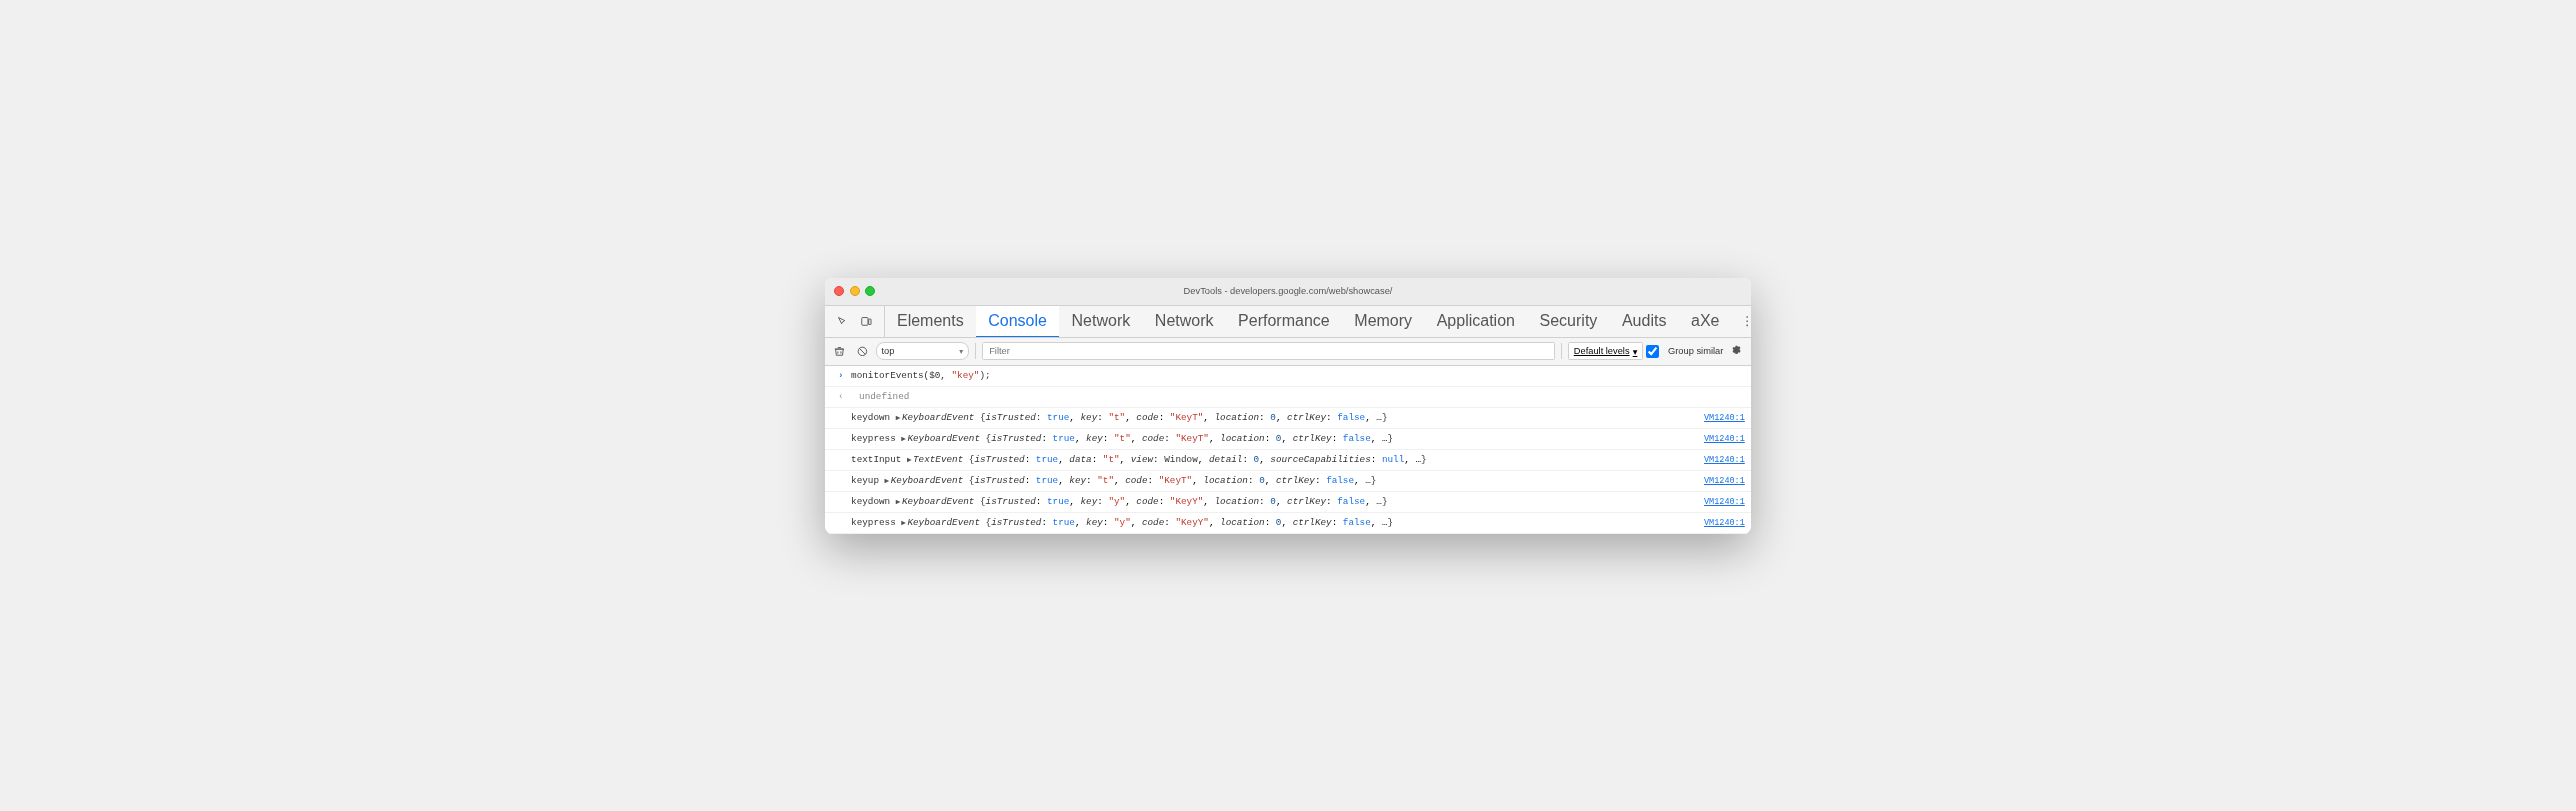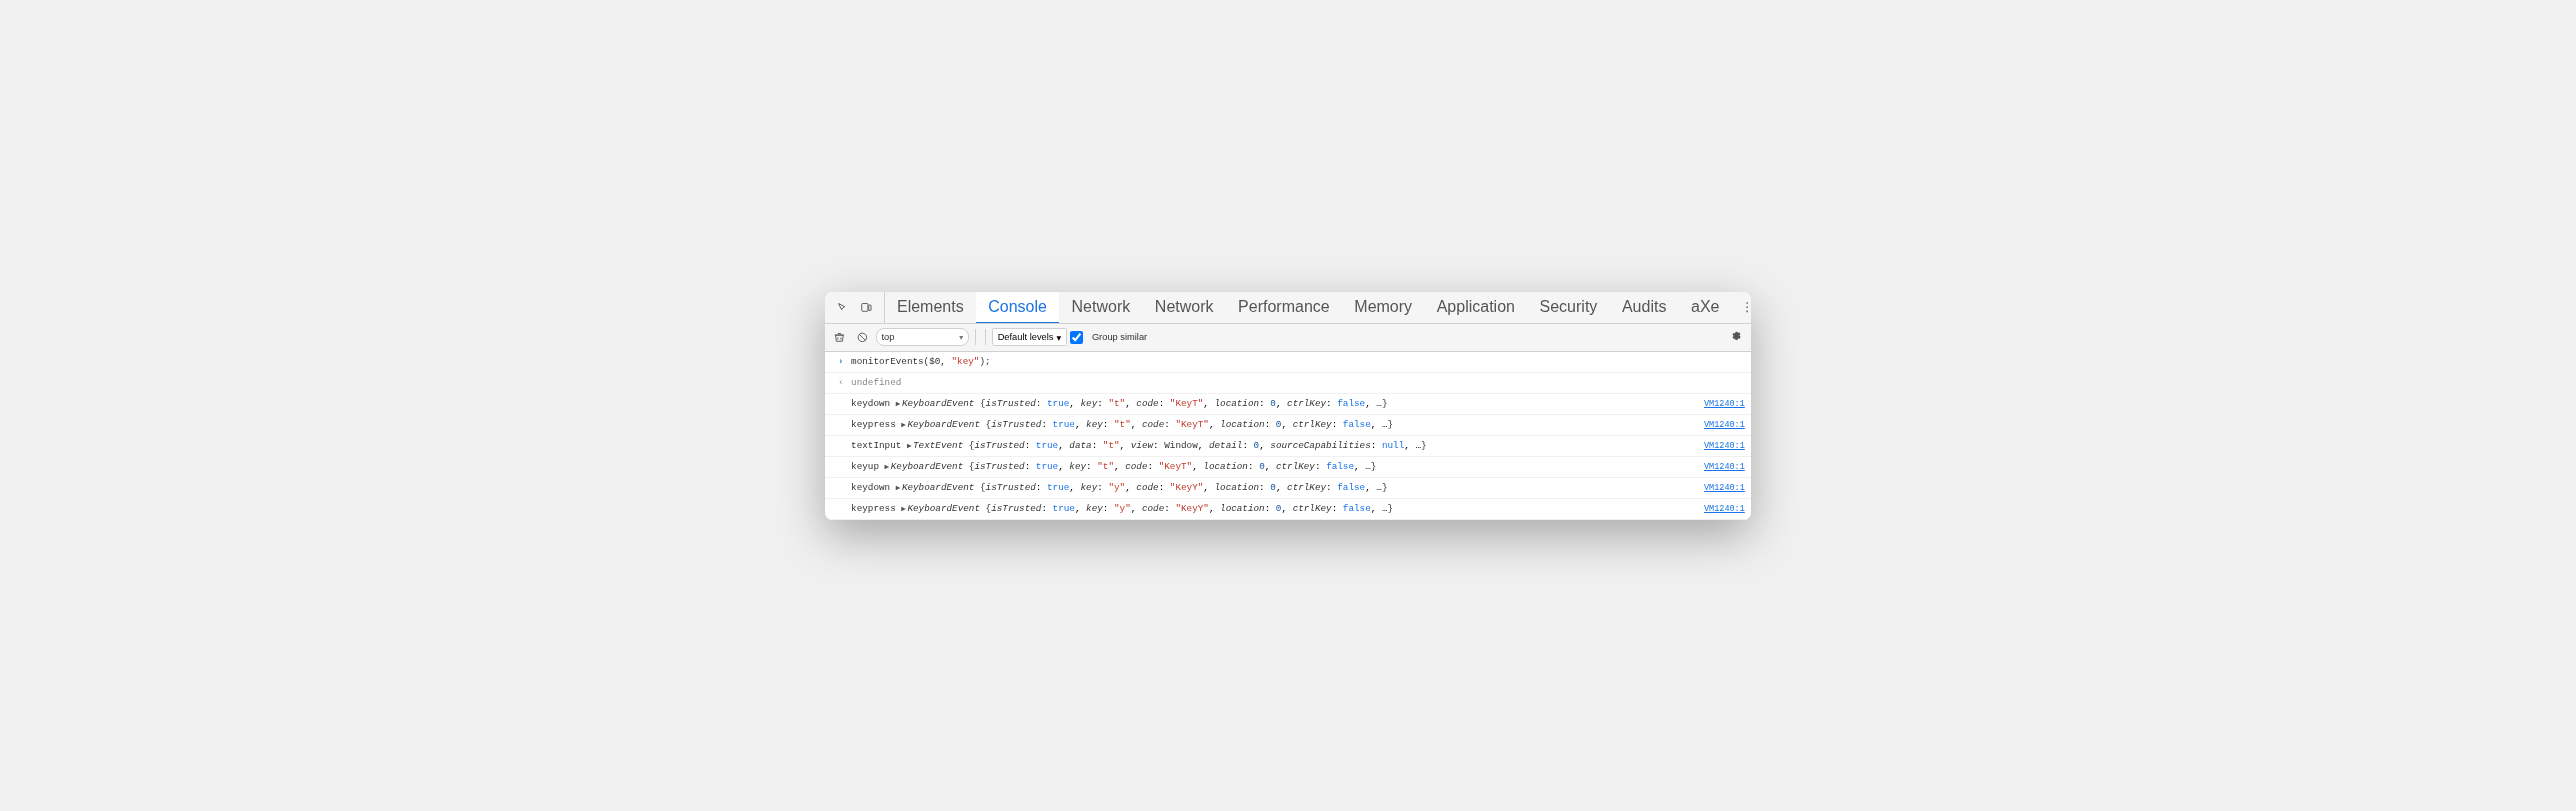--- a/index.html
+++ b/index.html
@@ -196,20 +196,21 @@
       align-items: center;
       background: #fff;
       border: 0.8px solid #d0d0d0;
       border-radius: 1.5px;
       padding: 0 4.6px;
       height: 18.5px;
       font-size: 9.3px;
       cursor: pointer;
       gap: 3.1px;
       white-space: nowrap;
+      text-decoration: underline;
     }
 
     .checkbox-group {
       display: flex;
       align-items: center;
       gap: 9px;
     }
 
     .checkbox-group input[type="checkbox"] {
       cursor: pointer;
@@ -296,27 +297,36 @@
     .prop-true { color: #1a73e8; }
     .prop-false { color: #1a73e8; }
     .prop-null { color: #1a73e8; }
     .prop-string { color: #c0392b; }
     .prop-number { color: #1557a0; }
     .prop-window { color: #333; }
     .expand-arrow { color: #555; font-size: 7.7px; margin-right: 1.5px; cursor: pointer; }
 
     .undefined-text {
       color: #888;
+      margin-left: 8px;
     }
   </style>
 </head>
 <body>
 
 <div class="window">
 
+  <div class="title-bar">
+    <div class="traffic-lights">
+      <div class="traffic-light tl-red"></div>
+      <div class="traffic-light tl-yellow"></div>
+      <div class="traffic-light tl-green"></div>
+    </div>
+    <span class="title-bar-title">DevTools - developers.google.com/web/showcase/</span>
+  </div>
 
   <div class="tab-bar">
     <div class="toolbar-icons">
       <button class="toolbar-icon-btn" title="Select an element">
         <svg width="10.8" height="10.8" viewBox="0 0 14 14" fill="none">
           <path d="M2 2 L6 10 L7.5 7.5 L10 6 Z" stroke="#555" stroke-width="1.2" fill="none"></path>
         </svg>
       </button>
       <button class="toolbar-icon-btn" title="Toggle device toolbar">
         <svg width="10.8" height="10.8" viewBox="0 0 14 14" fill="none">
@@ -374,20 +384,21 @@
       <svg width="10.8" height="10.8" viewBox="0 0 14 14">
         <circle cx="7" cy="7" r="5.5" stroke="#555" stroke-width="1.2" fill="none"></circle>
         <line x1="3" y1="3" x2="11" y2="11" stroke="#555" stroke-width="1.2"></line>
       </svg>
     </button>
     <div class="context-selector">
       <span class="context-selector-text">top</span>
       <span class="context-selector-arrow">▾</span>
     </div>
     <div class="divider-v"></div>
+    <input class="filter-input" type="text" placeholder="Filter" style="">
     <div class="divider-v"></div>
     <div class="levels-selector">
       <span>Default levels</span>
       <span>▾</span>
     </div>
     <div class="checkbox-group">
       <input type="checkbox" id="group-similar" checked="" style="">
       <label class="checkbox-label" for="group-similar">Group similar</label>
     </div>
     <button class="settings-btn" title="Console settings">

